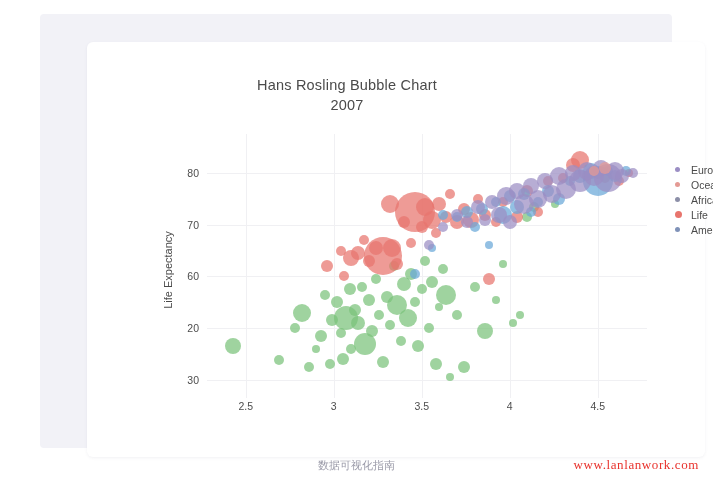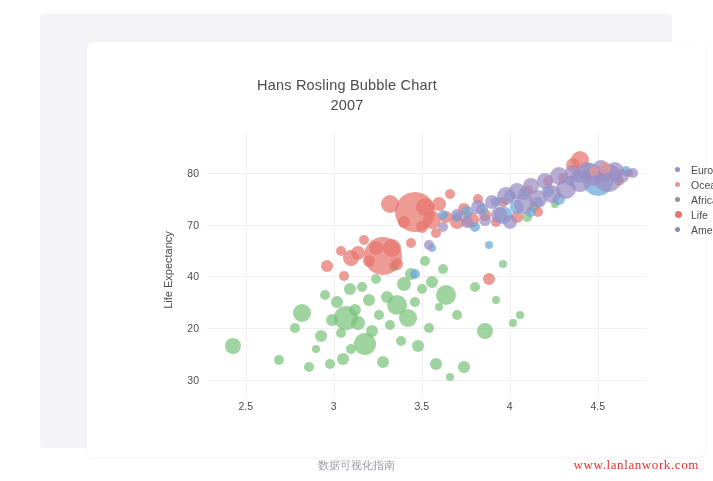--- a/index.html
+++ b/index.html
@@ -89,21 +89,21 @@
           <div class="gridline-h" style="top: 23.2258px;"></div>
           <div class="gridline-v" style="left: 38.72px;"></div>
           <div class="gridline-v" style="left: 126.72px;"></div>
           <div class="gridline-v" style="left: 214.72px;"></div>
           <div class="gridline-v" style="left: 302.72px;"></div>
           <div class="gridline-v" style="left: 390.72px;"></div>
         </div>
       <div id="yticks">
           <div class="ytick" style="top: 229.677px;">30</div>
           <div class="ytick" style="top: 178.065px;">20</div>
-          <div class="ytick" style="top: 126.452px;">40</div>
+          <div class="ytick" style="top: 126.452px;">60</div>
           <div class="ytick" style="top: 74.8387px;">70</div>
           <div class="ytick" style="top: 23.2258px;">80</div>
         </div>
       <div id="xticks">
           <div class="xtick" style="left: 38.72px;">2.5</div>
           <div class="xtick" style="left: 126.72px;">3</div>
           <div class="xtick" style="left: 214.72px;">3.5</div>
           <div class="xtick" style="left: 302.72px;">4</div>
           <div class="xtick" style="left: 390.72px;">4.5</div>
         </div>

